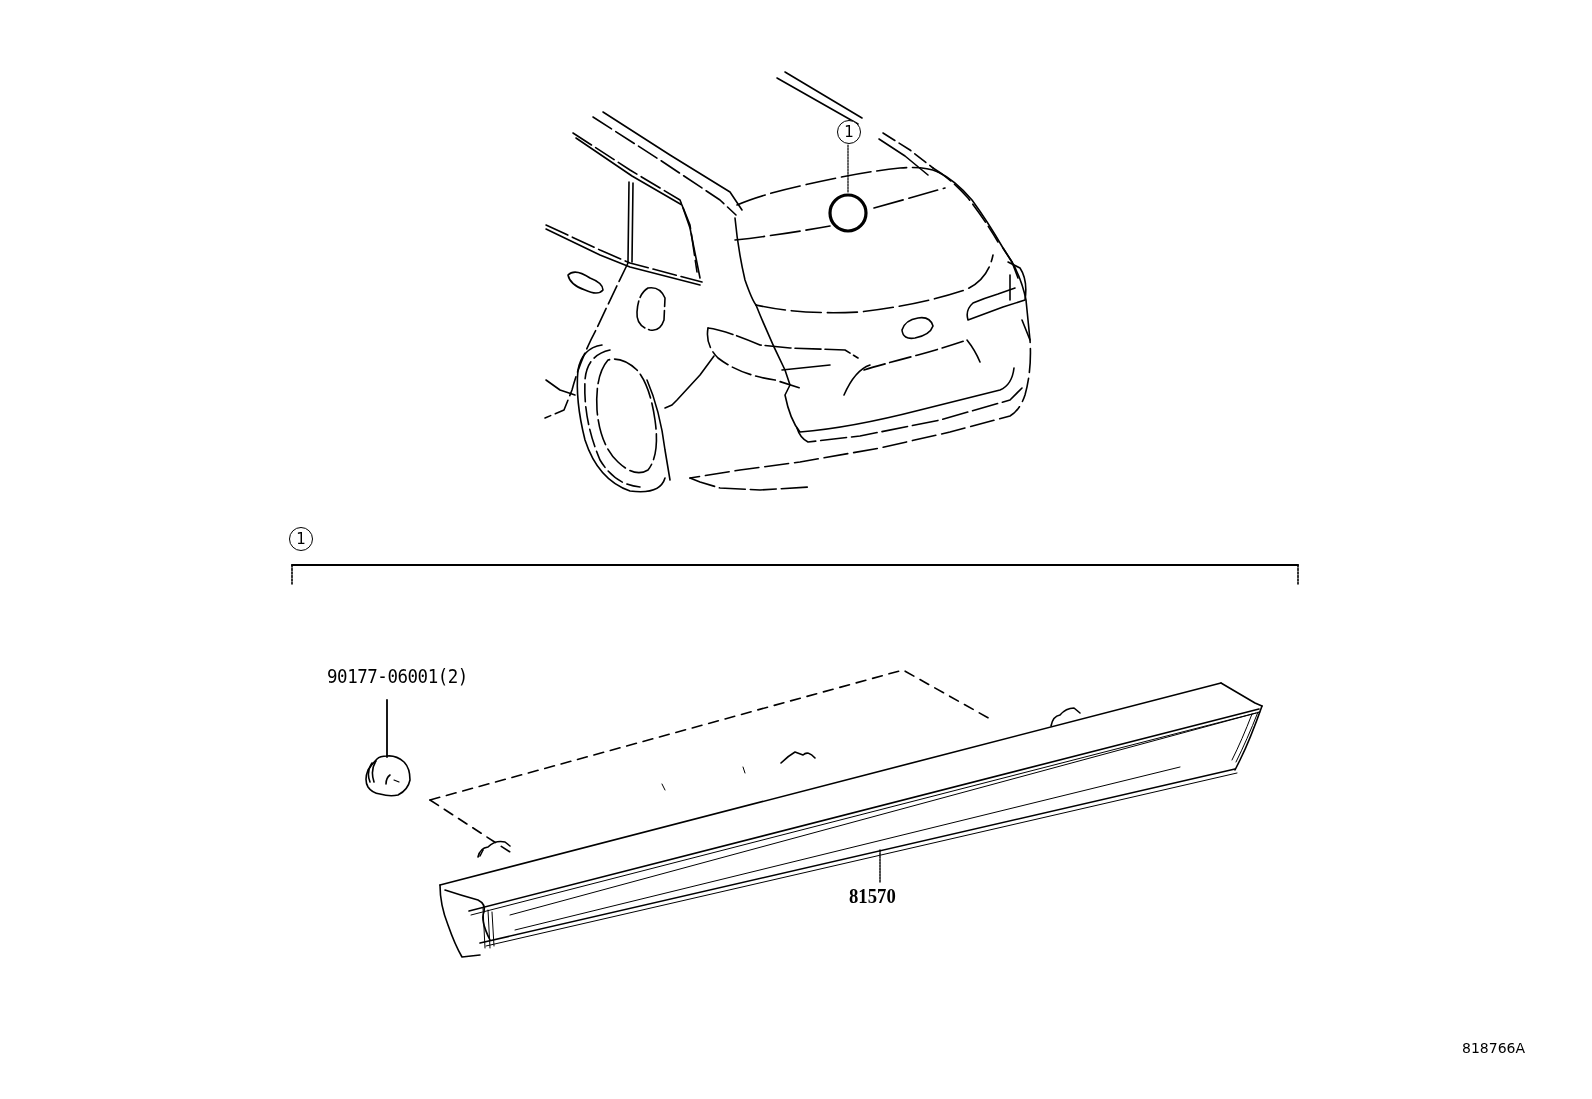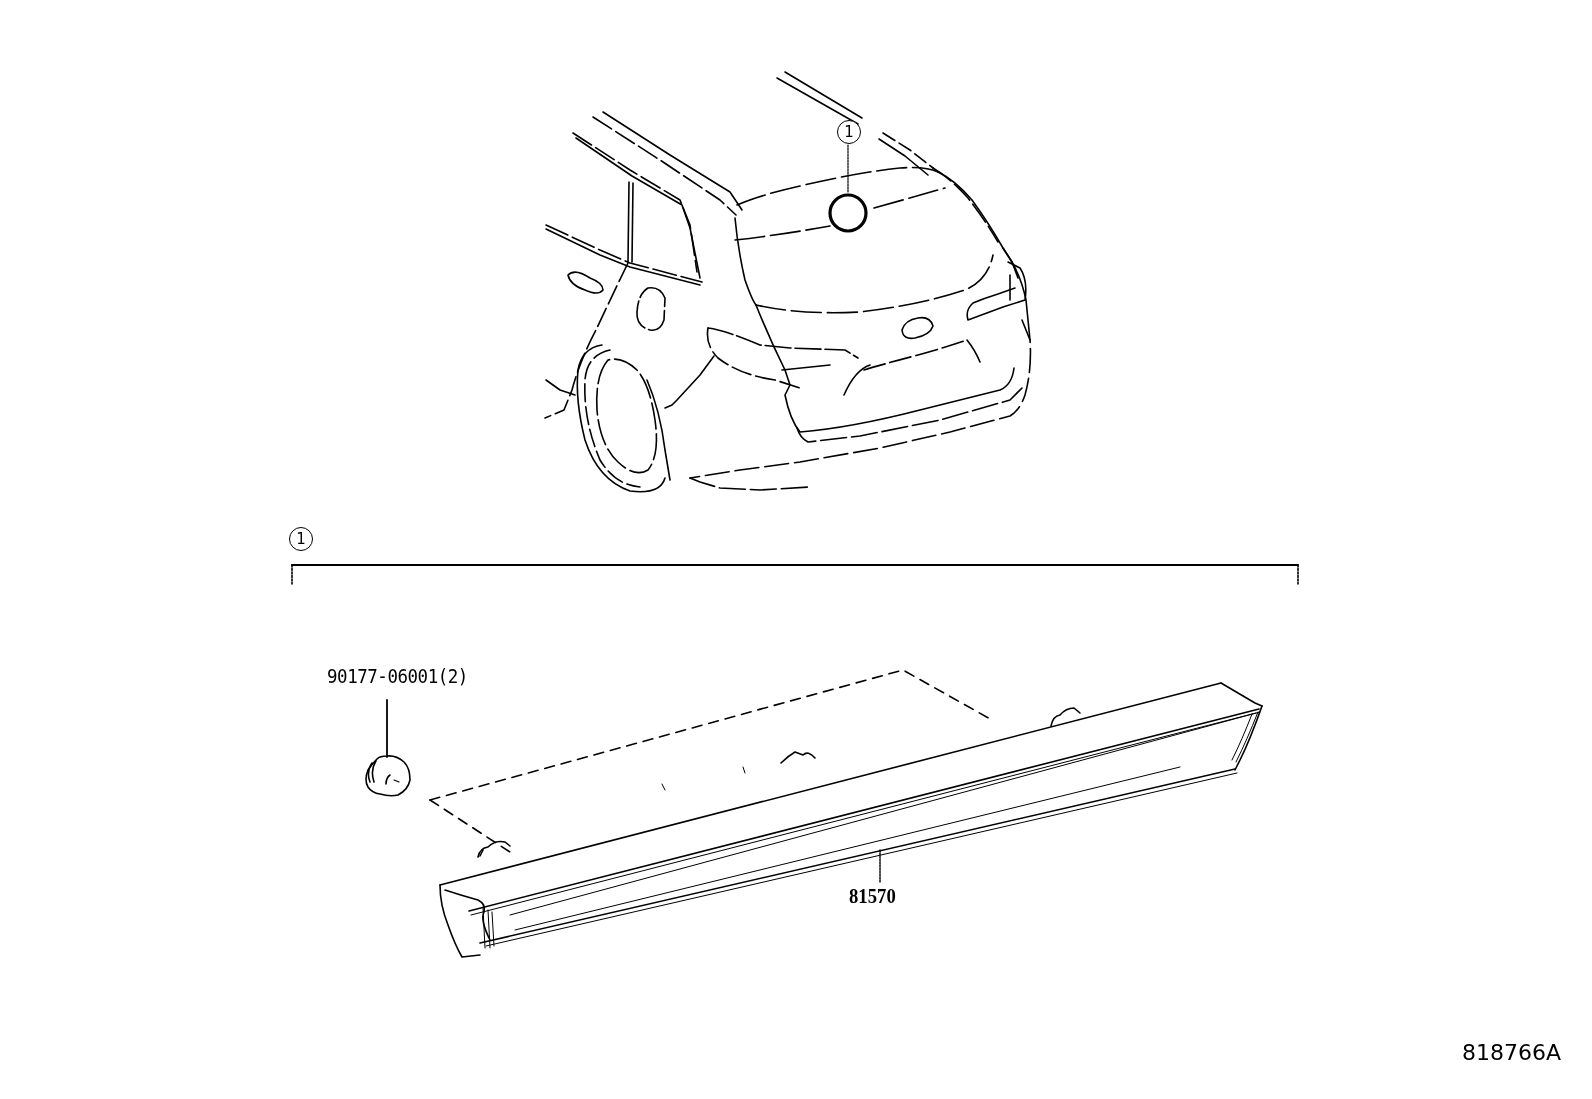--- a/index.html
+++ b/index.html
@@ -1,21 +1,21 @@
 <!DOCTYPE html>
 <html><head>
   <meta charset="utf-8">
   <style>
     html, body { margin: 0; padding: 0; background: #ffffff; }
     .canvas { position: relative; width: 1592px; height: 1099px; background: #ffffff; overflow: hidden; }
     svg.art { position: absolute; left: 0; top: 0; }
     .label { position: absolute; font-family: "DejaVu Sans Mono", "Liberation Mono", monospace; color: #000; white-space: nowrap; }
     .part-90177 { left: 327px; top: 665px; font-size: 19px; letter-spacing: -0.5px; transform: scaleX(0.92); transform-origin: left top; }
     .part-81570 { left: 849px; top: 883px; font-size: 22px; font-family: "Liberation Serif", "DejaVu Serif", serif; font-weight: bold; transform: scaleX(0.85); transform-origin: left top; }
-    .drawing-id { left: 1462px; top: 1040px; font-size: 22px; font-family: "DejaVu Sans", "Liberation Sans", sans-serif; }
+    .drawing-id { left: 1462px; top: 1040px; font-size: 14px; font-family: "DejaVu Sans", "Liberation Sans", sans-serif; }
     .callout { position: absolute; width: 22px; height: 22px; border: 1.5px solid #000; border-radius: 50%; font-family: "DejaVu Sans", "Liberation Sans", sans-serif; font-size: 15px; line-height: 22px; text-align: center; background: #fff; }
     .callout-car { left: 837px; top: 120px; }
     .callout-group { left: 289px; top: 527px; }
   </style>
 </head>
 <body>
 
 <div class="canvas">
 
   <svg class="art" width="1592" height="1099" viewBox="0 0 1592 1099" fill="none" stroke="#000" stroke-width="1.6" stroke-linecap="round" stroke-linejoin="round">

